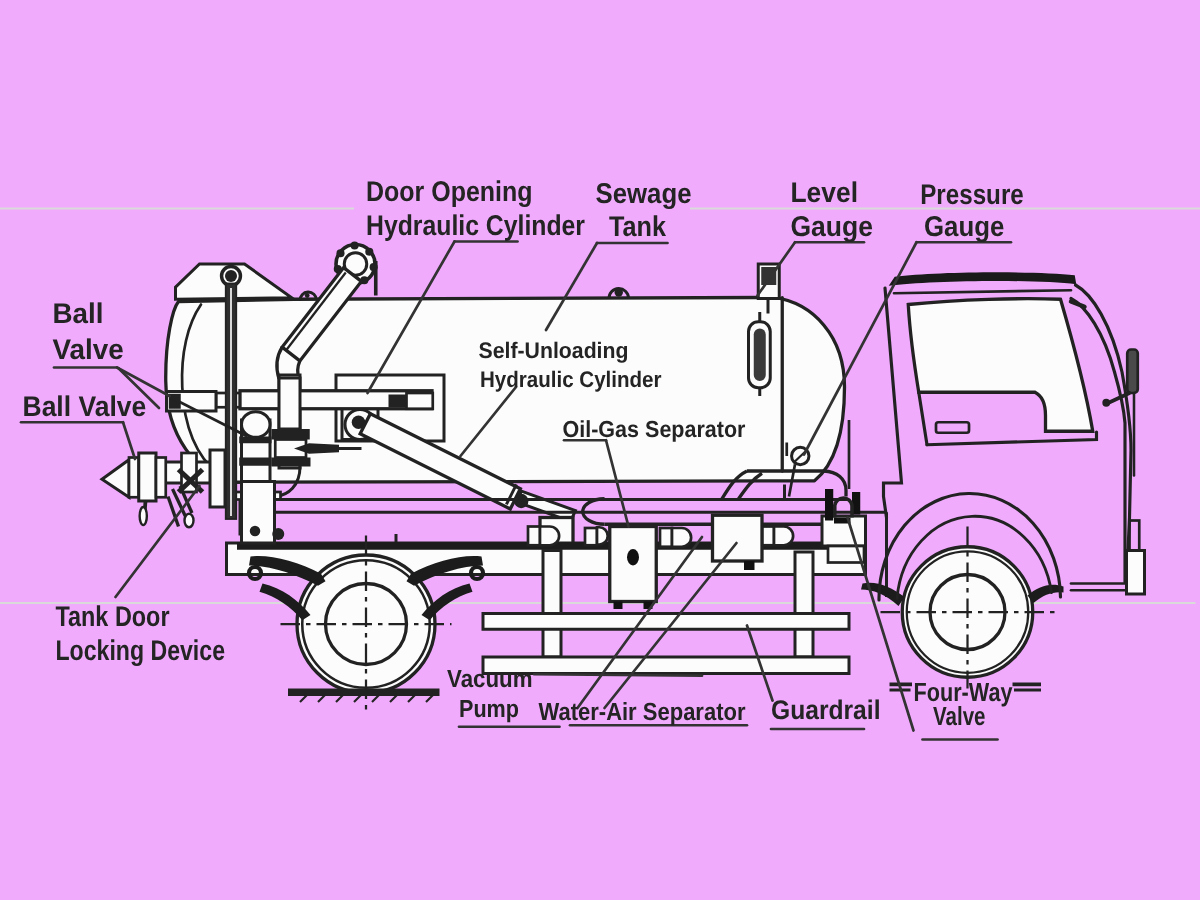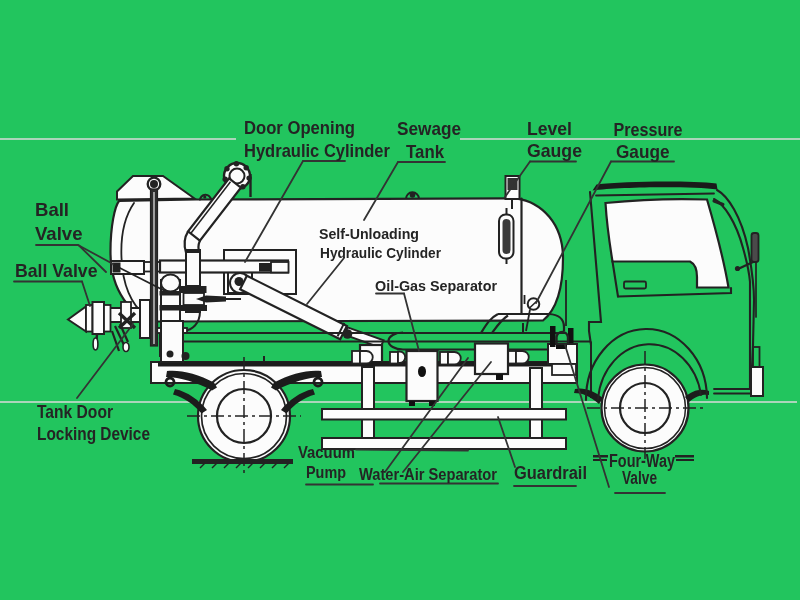--- a/index.html
+++ b/index.html
@@ -1,16 +1,16 @@
 <!DOCTYPE html>
 <html><head>
 <meta charset="utf-8">
 <style>
   html,body{margin:0;padding:0;background:#fcfcfc;}
-  #wrap{position:relative;width:800px;height:600px;background:#22c55e;overflow:hidden;}
+  #wrap{position:relative;width:800px;height:600px;background:#f0abfc;overflow:hidden;}
   svg{position:absolute;left:0;top:0;}
   text{font-family:"Liberation Sans",sans-serif;font-weight:700;fill:#242424;}
 </style>
 </head>
 <body>
 <div id="wrap">
 <svg width="800" height="600" viewBox="0 0 800 600">
 
   <g stroke="#dadada" stroke-width="1.3">
     <line x1="0" y1="139" x2="236" y2="139"></line>

